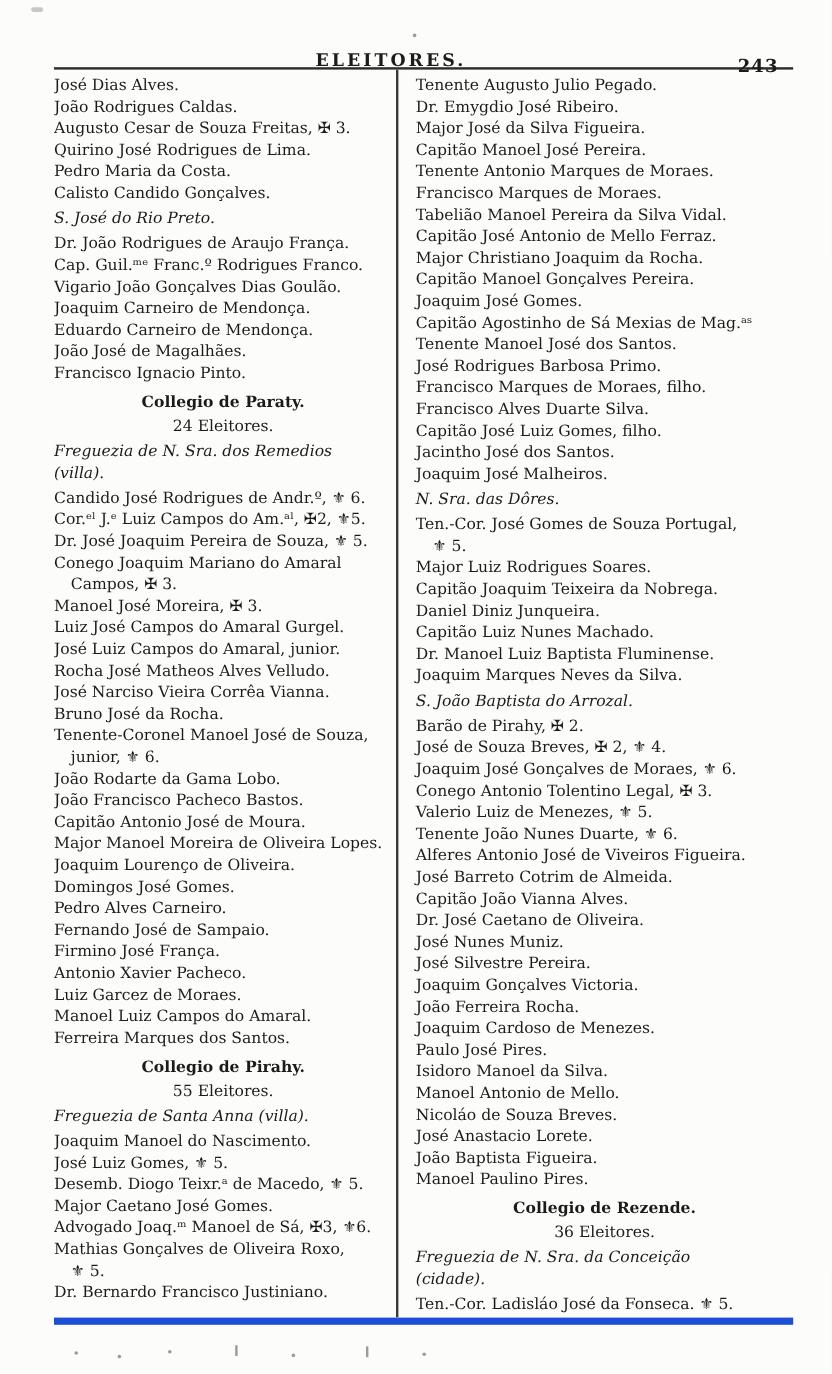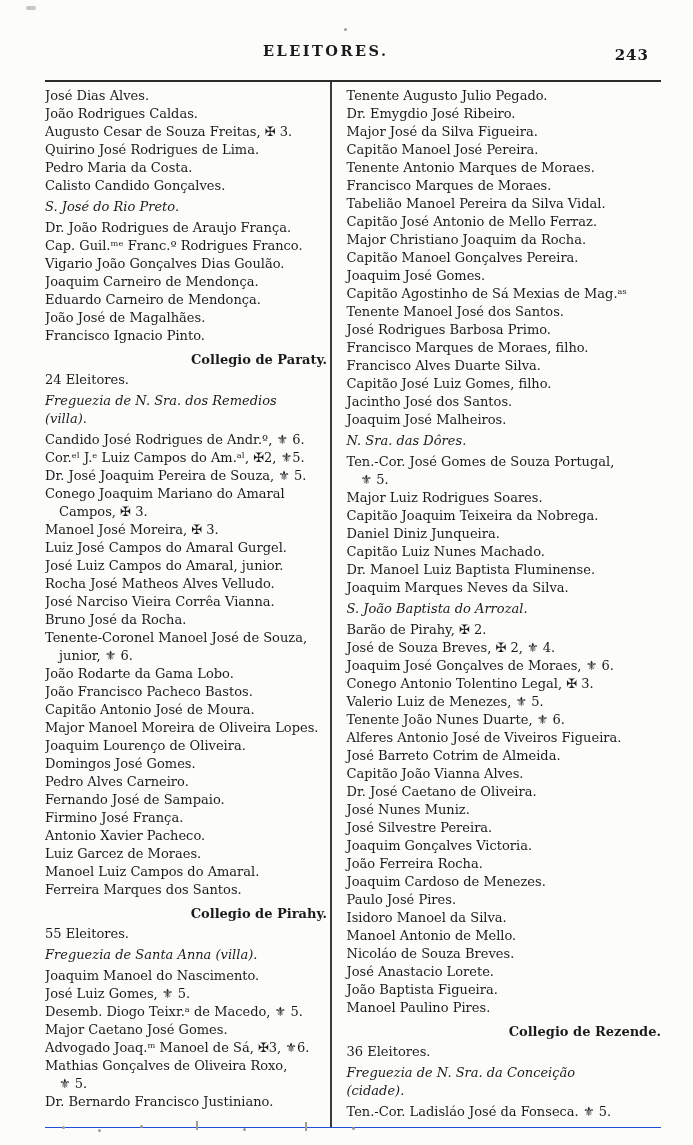--- a/index.html
+++ b/index.html
@@ -10,54 +10,54 @@
     font-family: "DejaVu Serif", "Liberation Serif", serif;
     color: #1b1b1b;
     overflow: hidden;
     position: relative;
   }
   .page {
     position: absolute; inset: 0;
     background: #fcfcfb;
     padding: 0 32px 0 45px;
   }
-  .header { position: relative; height: 80px; }
+  .header { position: relative; height: 56px; }
   .header-title {
     position: absolute; left: 218px; top: 42px;
     font-weight: bold; font-size: 14.5px; letter-spacing: 2.5px;
   }
   .page-number {
     position: absolute; right: 12px; top: 46px;
     font-weight: bold; font-size: 15px; letter-spacing: 1px;
   }
   .rule-top { height: 2px; background: #2c2c2c; }
   .columns {
     display: flex;
     height: 1046px;
     overflow: hidden;
-    border-bottom: 1px solid #1d4ed8;
+    border-bottom: 6px solid #1d4ed8;
   }
   .column { padding-top: 5px; font-size: 13px; line-height: 18px; }
   .column.left  { width: 285px; padding-right: 3px; }
   .divider { width: 1.5px; background: #3a3a3a; }
   .column.right { flex: 1; padding-left: 15px; }
   .entry { white-space: pre-wrap; }
   .entry.name {
     text-align: left;
     padding-left: 14px; text-indent: -14px;
   }
   .entry.place {
     text-align: left; font-style: italic;
     margin: 3px 0;
   }
   .entry.college {
-    text-align: right; font-weight: bold;
+    text-align: center; font-weight: bold;
     margin-top: 6px; margin-bottom: 2px;
   }
-  .entry.count { text-align: left; margin-bottom: 3px; }
+  .entry.count { text-align: center; margin-bottom: 3px; }
 
   
   .artifact { position: absolute; background: #9b9b98; }
   .dot { width: 3px; height: 3px; border-radius: 50%; }
   .tick { width: 1.5px; height: 9px; }
   .smudge { width: 10px; height: 4px; border-radius: 2px; opacity: .55; }
 </style>
 </head>
 <body>
 

